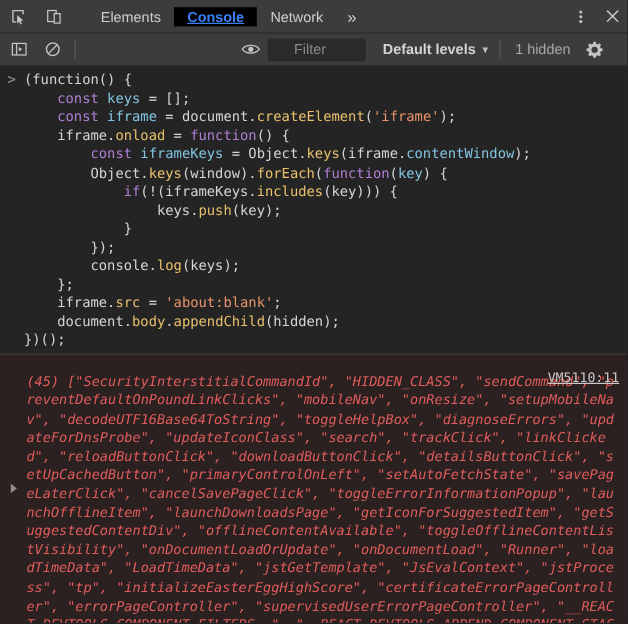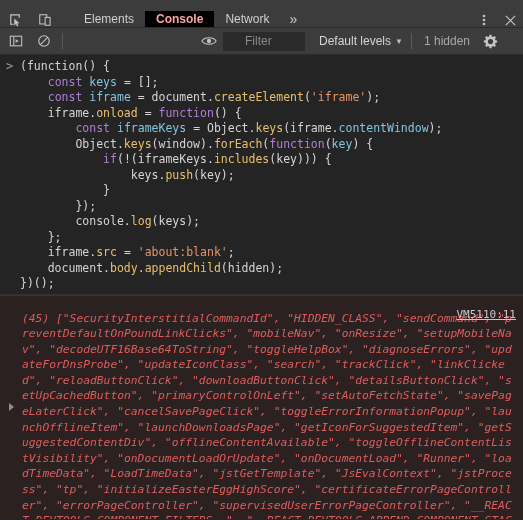--- a/index.html
+++ b/index.html
@@ -9,21 +9,21 @@
     font-family: "Liberation Sans", sans-serif;
     overflow: hidden;
   }
   body { position: relative; }
 
   
   .tabbar {
     height: 28px;
     background: #3c3c3c;
     display: flex;
-    align-items: flex-end;
+    align-items: center;
     border-bottom: 1px solid #2b2b2b;
     position: relative;
   }
   .tb-icon {
     width: 30px;
     display: flex; align-items: center; justify-content: center;
     cursor: pointer;
   }
   .tb-icon svg { display: block; }
   .tb-sep {
@@ -34,22 +34,23 @@
   .tab {
     display: flex; align-items: center;
     padding: 0 11px;
     font-size: 12px;
     color: #cfcfcf;
     cursor: pointer;
     white-space: nowrap;
   }
   .tab.selected {
     background: #000000;
-    color: #fca5a5;
+    color: #3b82f6;
     font-weight: bold;
+    text-decoration: underline;
   }
   .tab.more { font-size: 14px; padding: 0 9px; color: #cfcfcf; }
   .tabbar-right {
     margin-left: auto;
     display: flex; align-items: stretch;
   }
   .tb-right-icon {
     width: 26px;
     display: flex; align-items: center; justify-content: center;
     cursor: pointer; color: #cfcfcf;
@@ -90,21 +91,21 @@
     font-size: 12px;
     font-family: "Liberation Sans", sans-serif;
     padding: 0 22px;
     outline: none;
   }
   .filter-input::placeholder { color: #8a8a8a; }
   .levels {
     display: flex; align-items: center; gap: 4px;
     font-size: 12px; color: #d4d4d4;
     margin-left: 10px; padding: 0 4px;
-    cursor: pointer; white-space: nowrap;
+    cursor: pointer; white-space: nowrap; font-weight: bold;
   }
   .levels .caret { font-size: 8px; color: #bdbdbd; }
   .hidden-count {
     font-size: 12px; color: #a8a8a8;
     margin-left: 8px; white-space: nowrap;
   }
   .gear { margin-left: 6px; margin-right: 4px; cursor: pointer; }
 
   
   .console-body {

